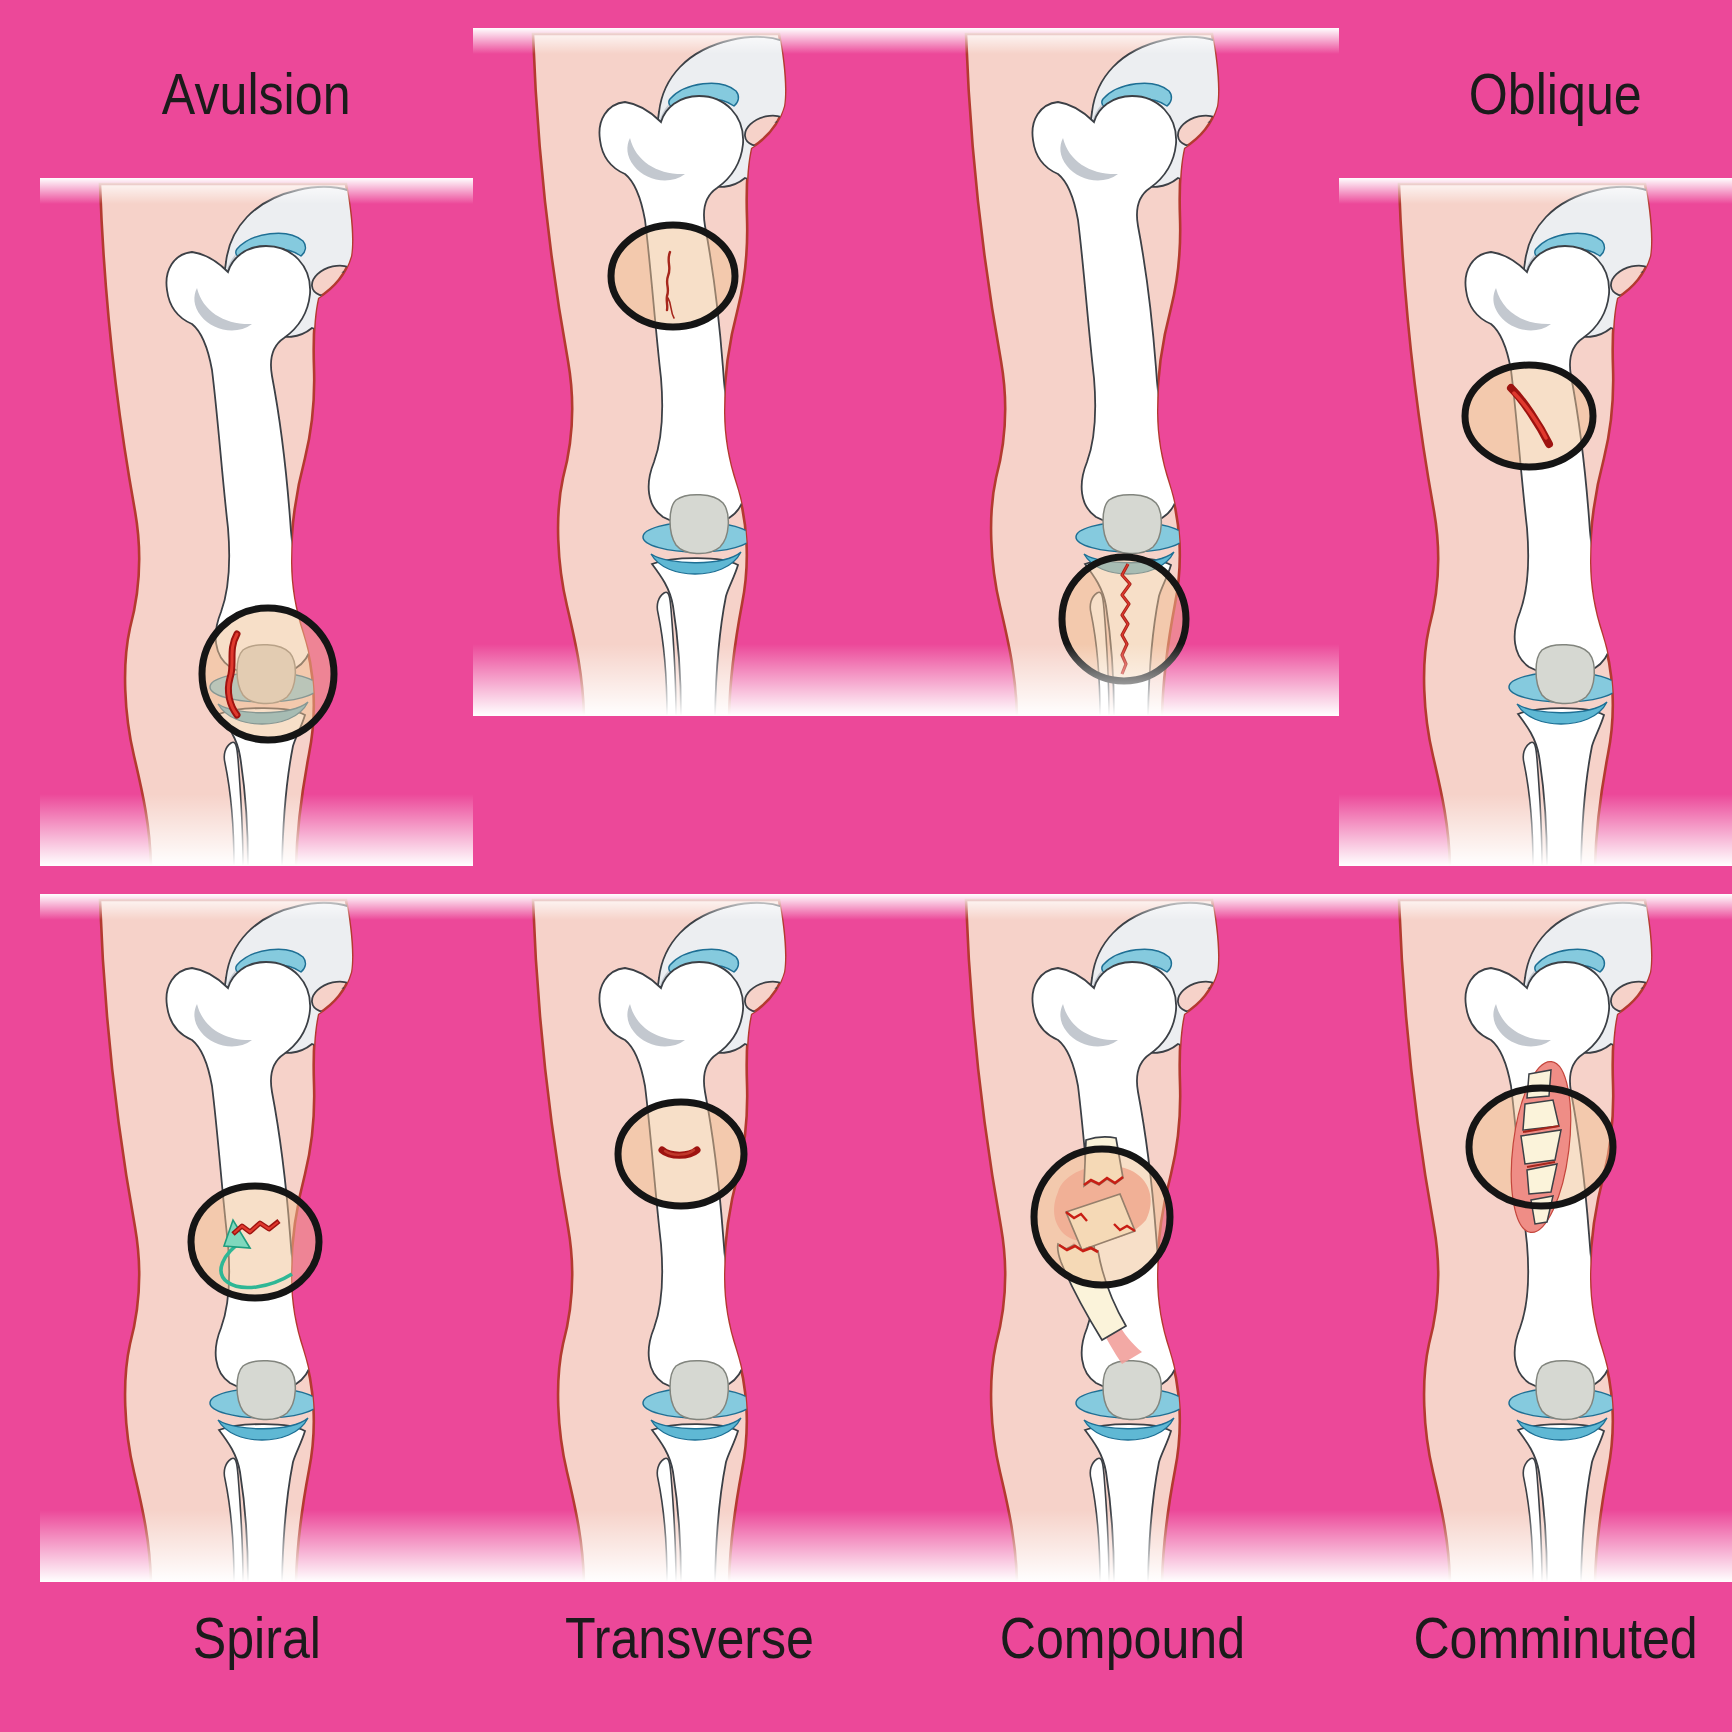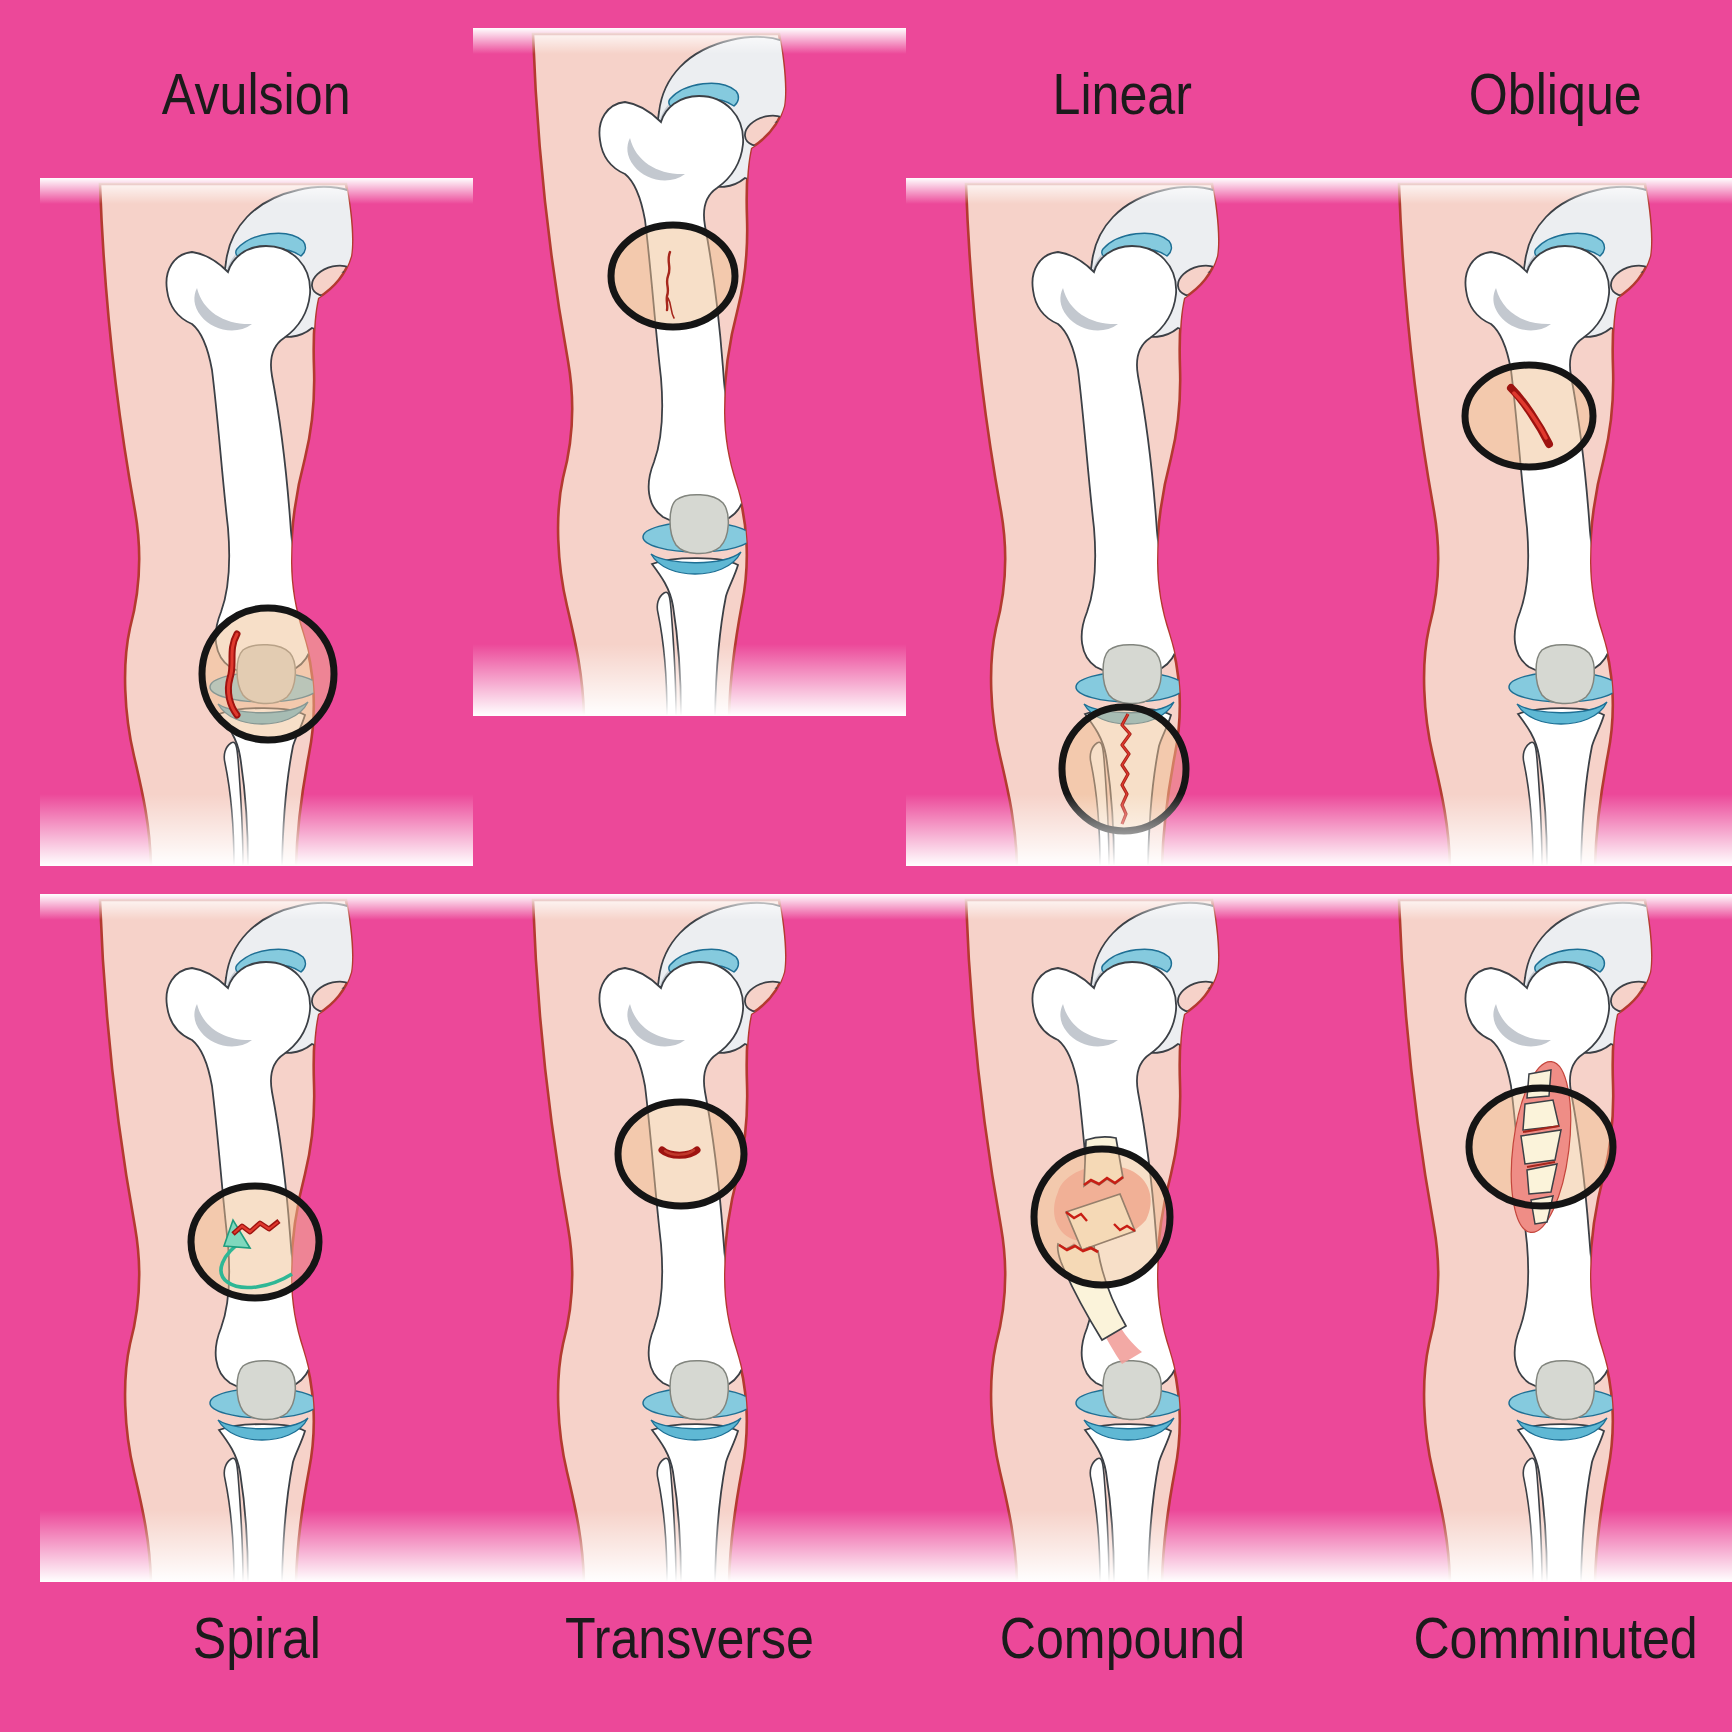--- a/index.html
+++ b/index.html
@@ -105,23 +105,20 @@
     <path d="M197,236 c-4,10 2,15 -2,24 c-3,8 2,12 -1,20 c-1,6 1,9 0,14" fill="none" stroke="#a6261c" stroke-width="2.4" stroke-linecap="round"></path>
     <path d="M195,282 c4,7 2,13 6,20" fill="none" stroke="#a6261c" stroke-width="1.6" stroke-linecap="round"></path>
     <ellipse cx="200" cy="260" rx="62" ry="51" fill="none" stroke="#151515" stroke-width="7"></ellipse>
     <rect x="0" y="628" width="433" height="72" fill="url(#fadeB-1)"></rect>
     <rect x="0" y="12" width="433" height="26" fill="url(#fadeT-1)"></rect>
   </svg>
       </div>
   </figure>
 
   <figure class="panel row1">
-    <div class="label-area">
-        <span class="fx-label">Linear</span>
-      </div>
     <div class="art">
         <svg width="433" height="700" viewBox="0 0 433 700" xmlns="http://www.w3.org/2000/svg">
 
   <defs>
     <clipPath id="skin-2">
               <path d="M60,18 C64,130 76,240 95,345 C102,385 100,425 90,462 C82,498 84,548 94,590 C103,628 110,660 111,700 L256,700 C257,660 262,625 269,588 C277,548 275,505 263,468 C255,444 251,420 251,396 C251,358 257,322 265,292 C272,264 275,232 274,202 C273,172 274,150 278,132 C294,122 306,108 311,90 C314,72 310,40 306,18 Z"></path>
             </clipPath>
     <linearGradient id="fadeB-2" x1="0" y1="0" x2="0" y2="1">
       <stop offset="0" stop-color="#fff" stop-opacity="0"></stop>
               <stop offset="1" stop-color="#fff" stop-opacity="1"></stop>

